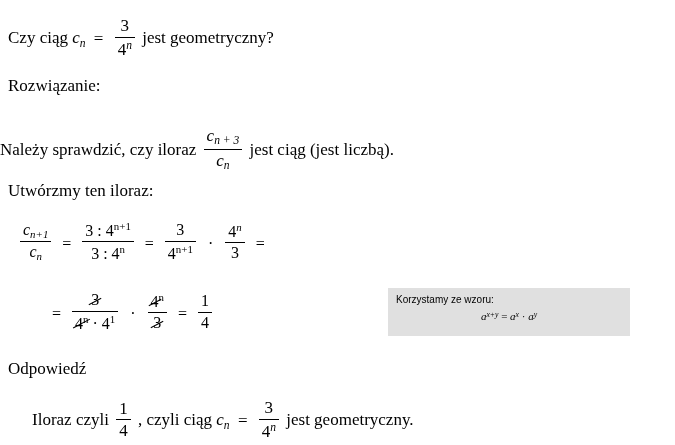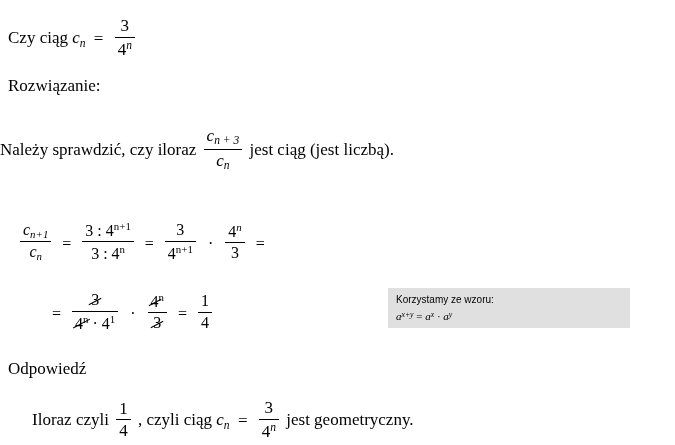--- a/index.html
+++ b/index.html
@@ -101,21 +101,21 @@
     font-size: 10px;
     line-height: 1.35;
     padding: 5px 8px 6px 8px;
     box-sizing: border-box;
   }
   .note-box .note-title {
     display: block;
   }
   .note-box .note-formula {
     display: block;
-    text-align: left;
+    text-align: center;
     font-family: "Liberation Serif", serif;
     font-size: 11px;
     margin-top: 2px;
   }
   .note-box .note-formula .sup {
     vertical-align: 0.45em;
     font-size: 0.7em;
   }
 </style>
 </head>
@@ -124,33 +124,35 @@
 <div class="page">
 
   <div class="line" style="left:8px; top:18px;">
     <span>Czy ciąg</span>
     <span class="mi">c</span><span class="sub">n</span>
     <span class="eq">=</span>
     <span class="frac">
       <span class="num">3</span>
       <span class="den"><span>4</span><span class="sup">n</span></span>
     </span>
+    <span>jest geometryczny?</span>
   </div>
 
   <div class="line bold" style="left:8px; top:77px;">Rozwiązanie:</div>
 
   <div class="line" style="left:0; top:128px;">
     <span>Należy sprawdzić, czy iloraz</span>
     <span class="frac">
       <span class="num"><span class="mi">c</span><span class="sub">n + 3</span></span>
       <span class="den"><span class="mi">c</span><span class="sub">n</span></span>
     </span>
     <span>jest ciąg (jest liczbą).</span>
   </div>
 
+  <div class="line" style="left:8px; top:182px;">Utwórzmy ten iloraz:</div>
 
   <div class="line" style="left:17px; top:222px; font-size:16px;">
     <span class="frac">
       <span class="num"><span class="mi">c</span><span class="sub">n+1</span></span>
       <span class="den"><span class="mi">c</span><span class="sub">n</span></span>
     </span>
     <span class="eq">=</span>
     <span class="frac">
       <span class="num"><span>3 : 4</span><span class="supn">n+1</span></span>
       <span class="den"><span>3 : 4</span><span class="supn">n</span></span>
@@ -179,21 +181,21 @@
       <span class="num"><span class="strike"><span>4</span></span><span class="supn">n</span></span>
       <span class="den"><span class="strike">3</span></span>
     </span>
     <span class="eq">=</span>
     <span class="frac">
       <span class="num">1</span>
       <span class="den">4</span>
     </span>
   </div>
 
-  <div class="note-box" style="left:388px; top:288px; width:242px; height:40px;">
+  <div class="note-box" style="left:388px; top:288px; width:242px; height:48px;">
     <span class="note-title">Korzystamy ze wzoru:</span>
     <span class="note-formula"><span class="mi">a</span><span class="sup">x+y</span> <span>=</span> <span class="mi">a</span><span class="sup">x</span> <span>·</span> <span class="mi">a</span><span class="sup">y</span></span>
   </div>
 
   <div class="line bold" style="left:8px; top:348px;margin-top:12px;">Odpowiedź</div>
 
   <div class="line" style="left:32px; top:400px;">
     <span>Iloraz czyli</span>
     <span class="frac">
       <span class="num">1</span>

